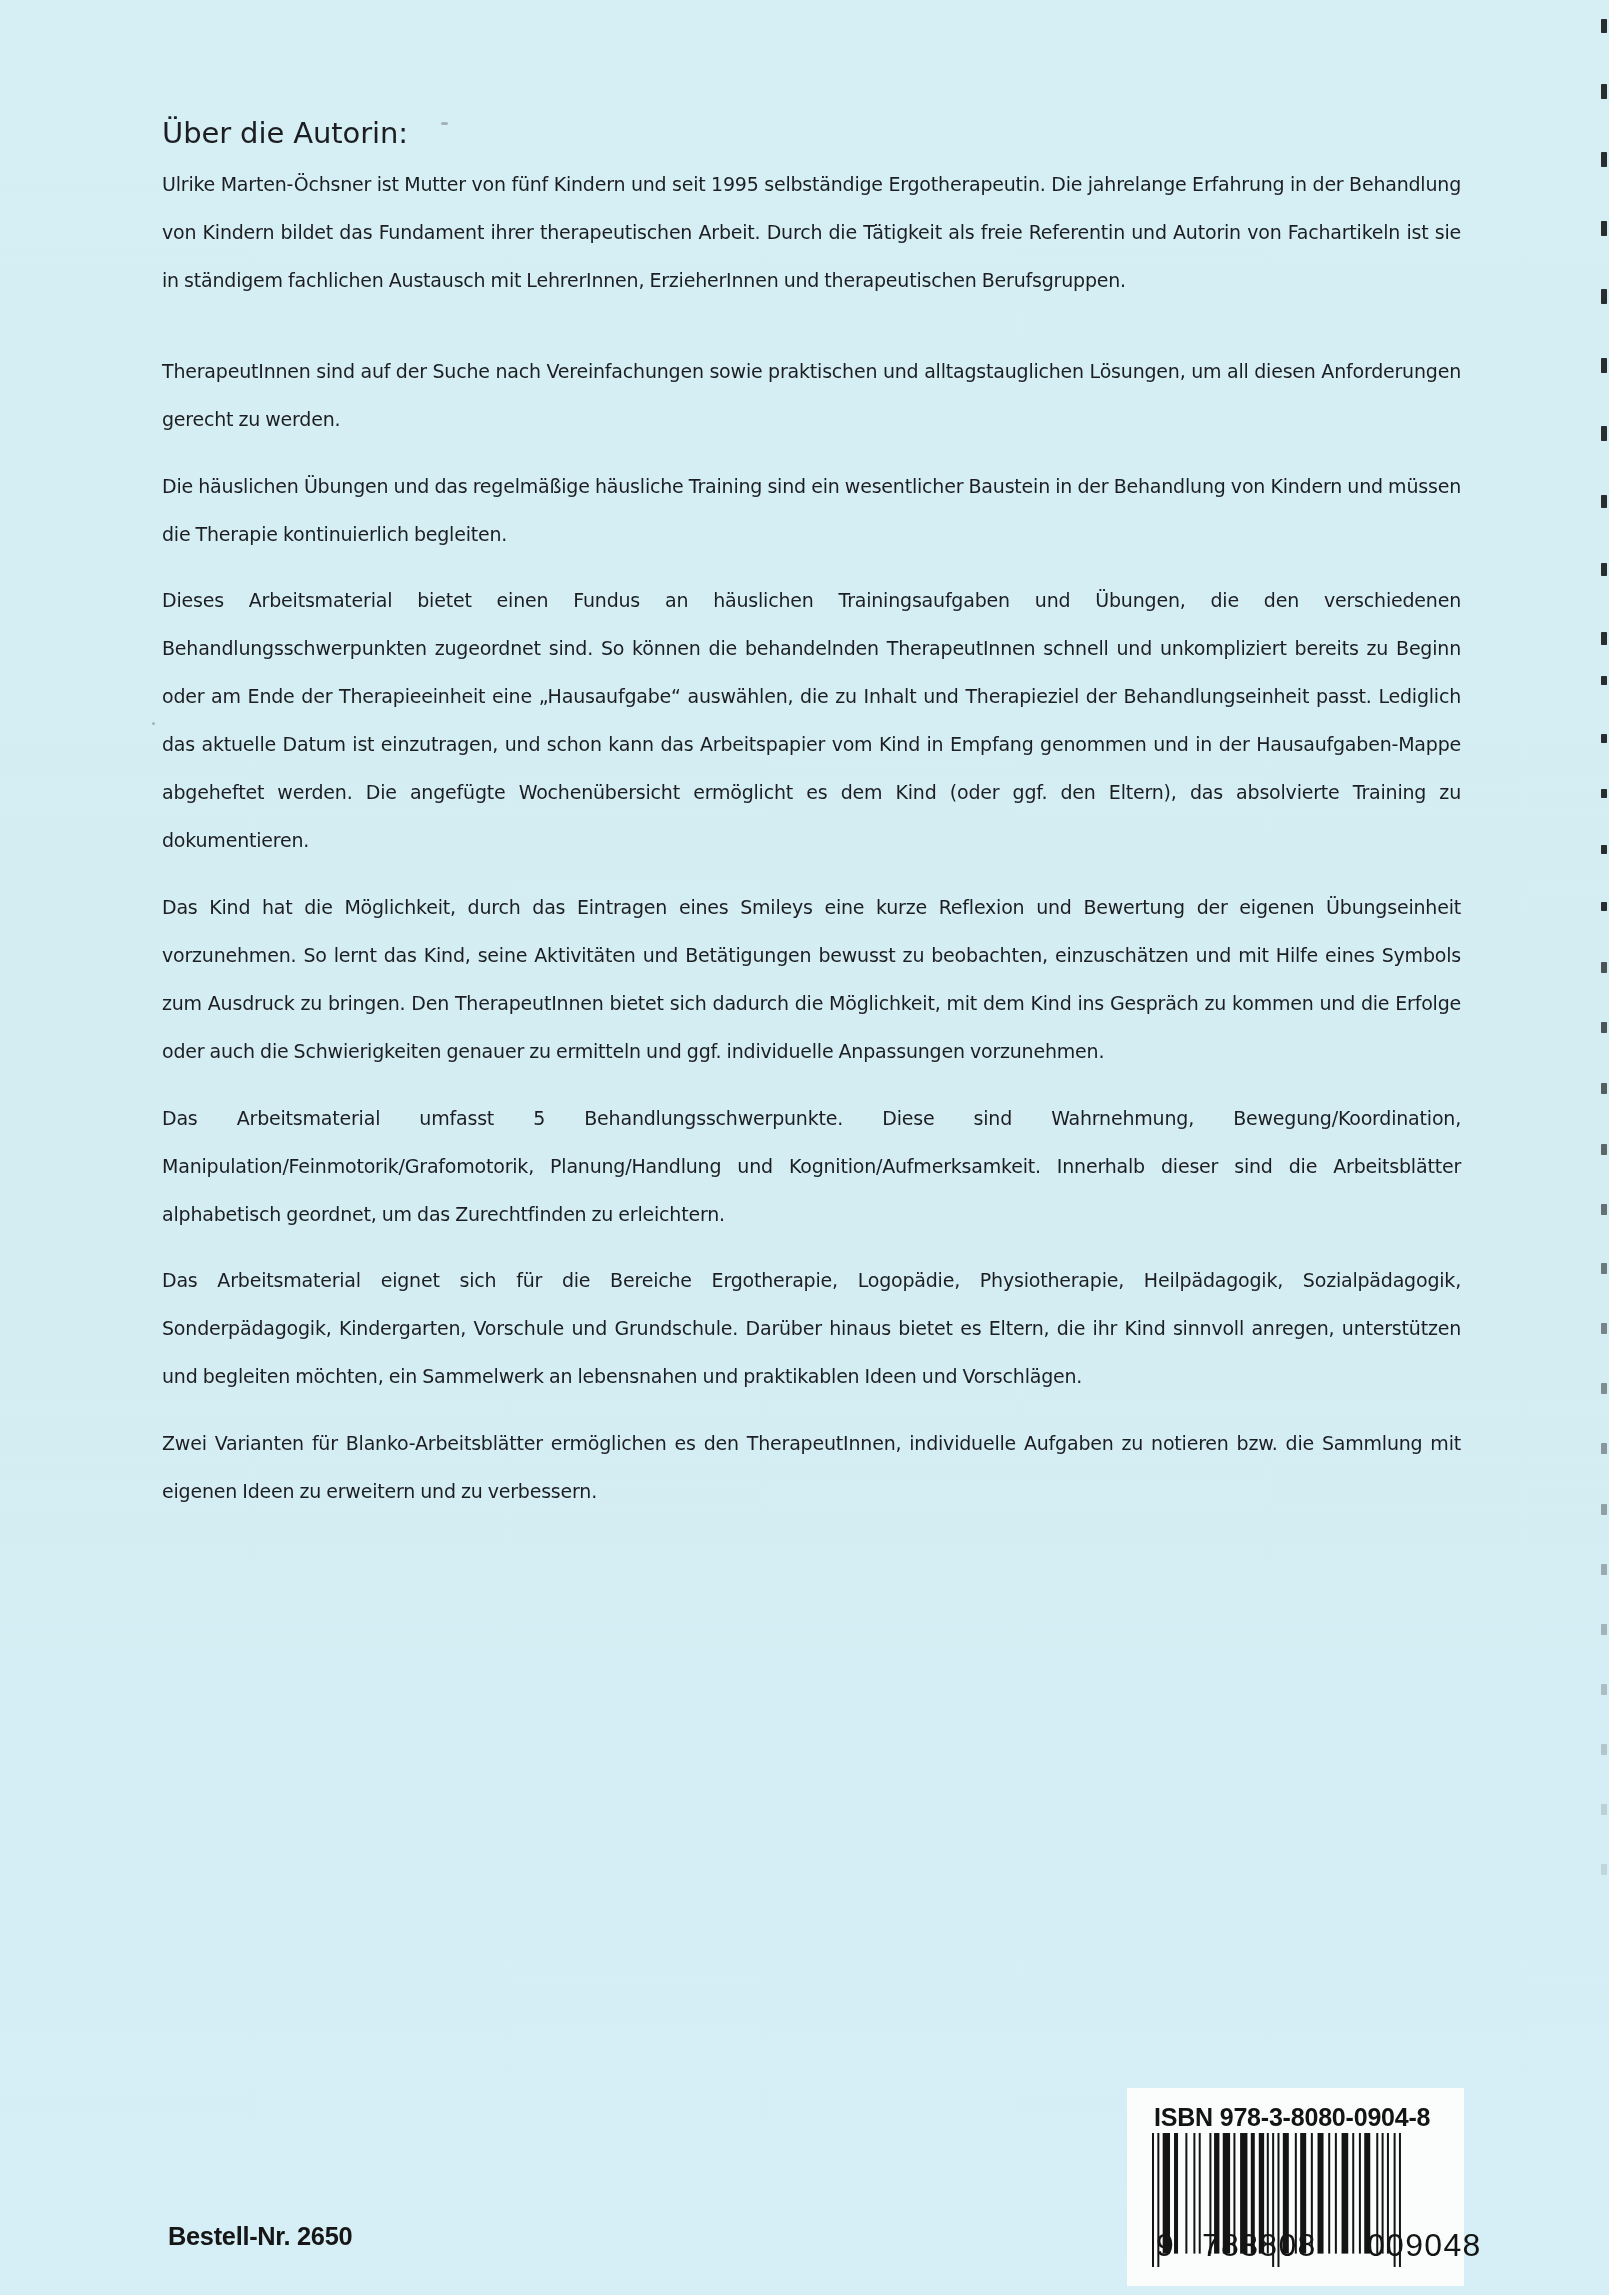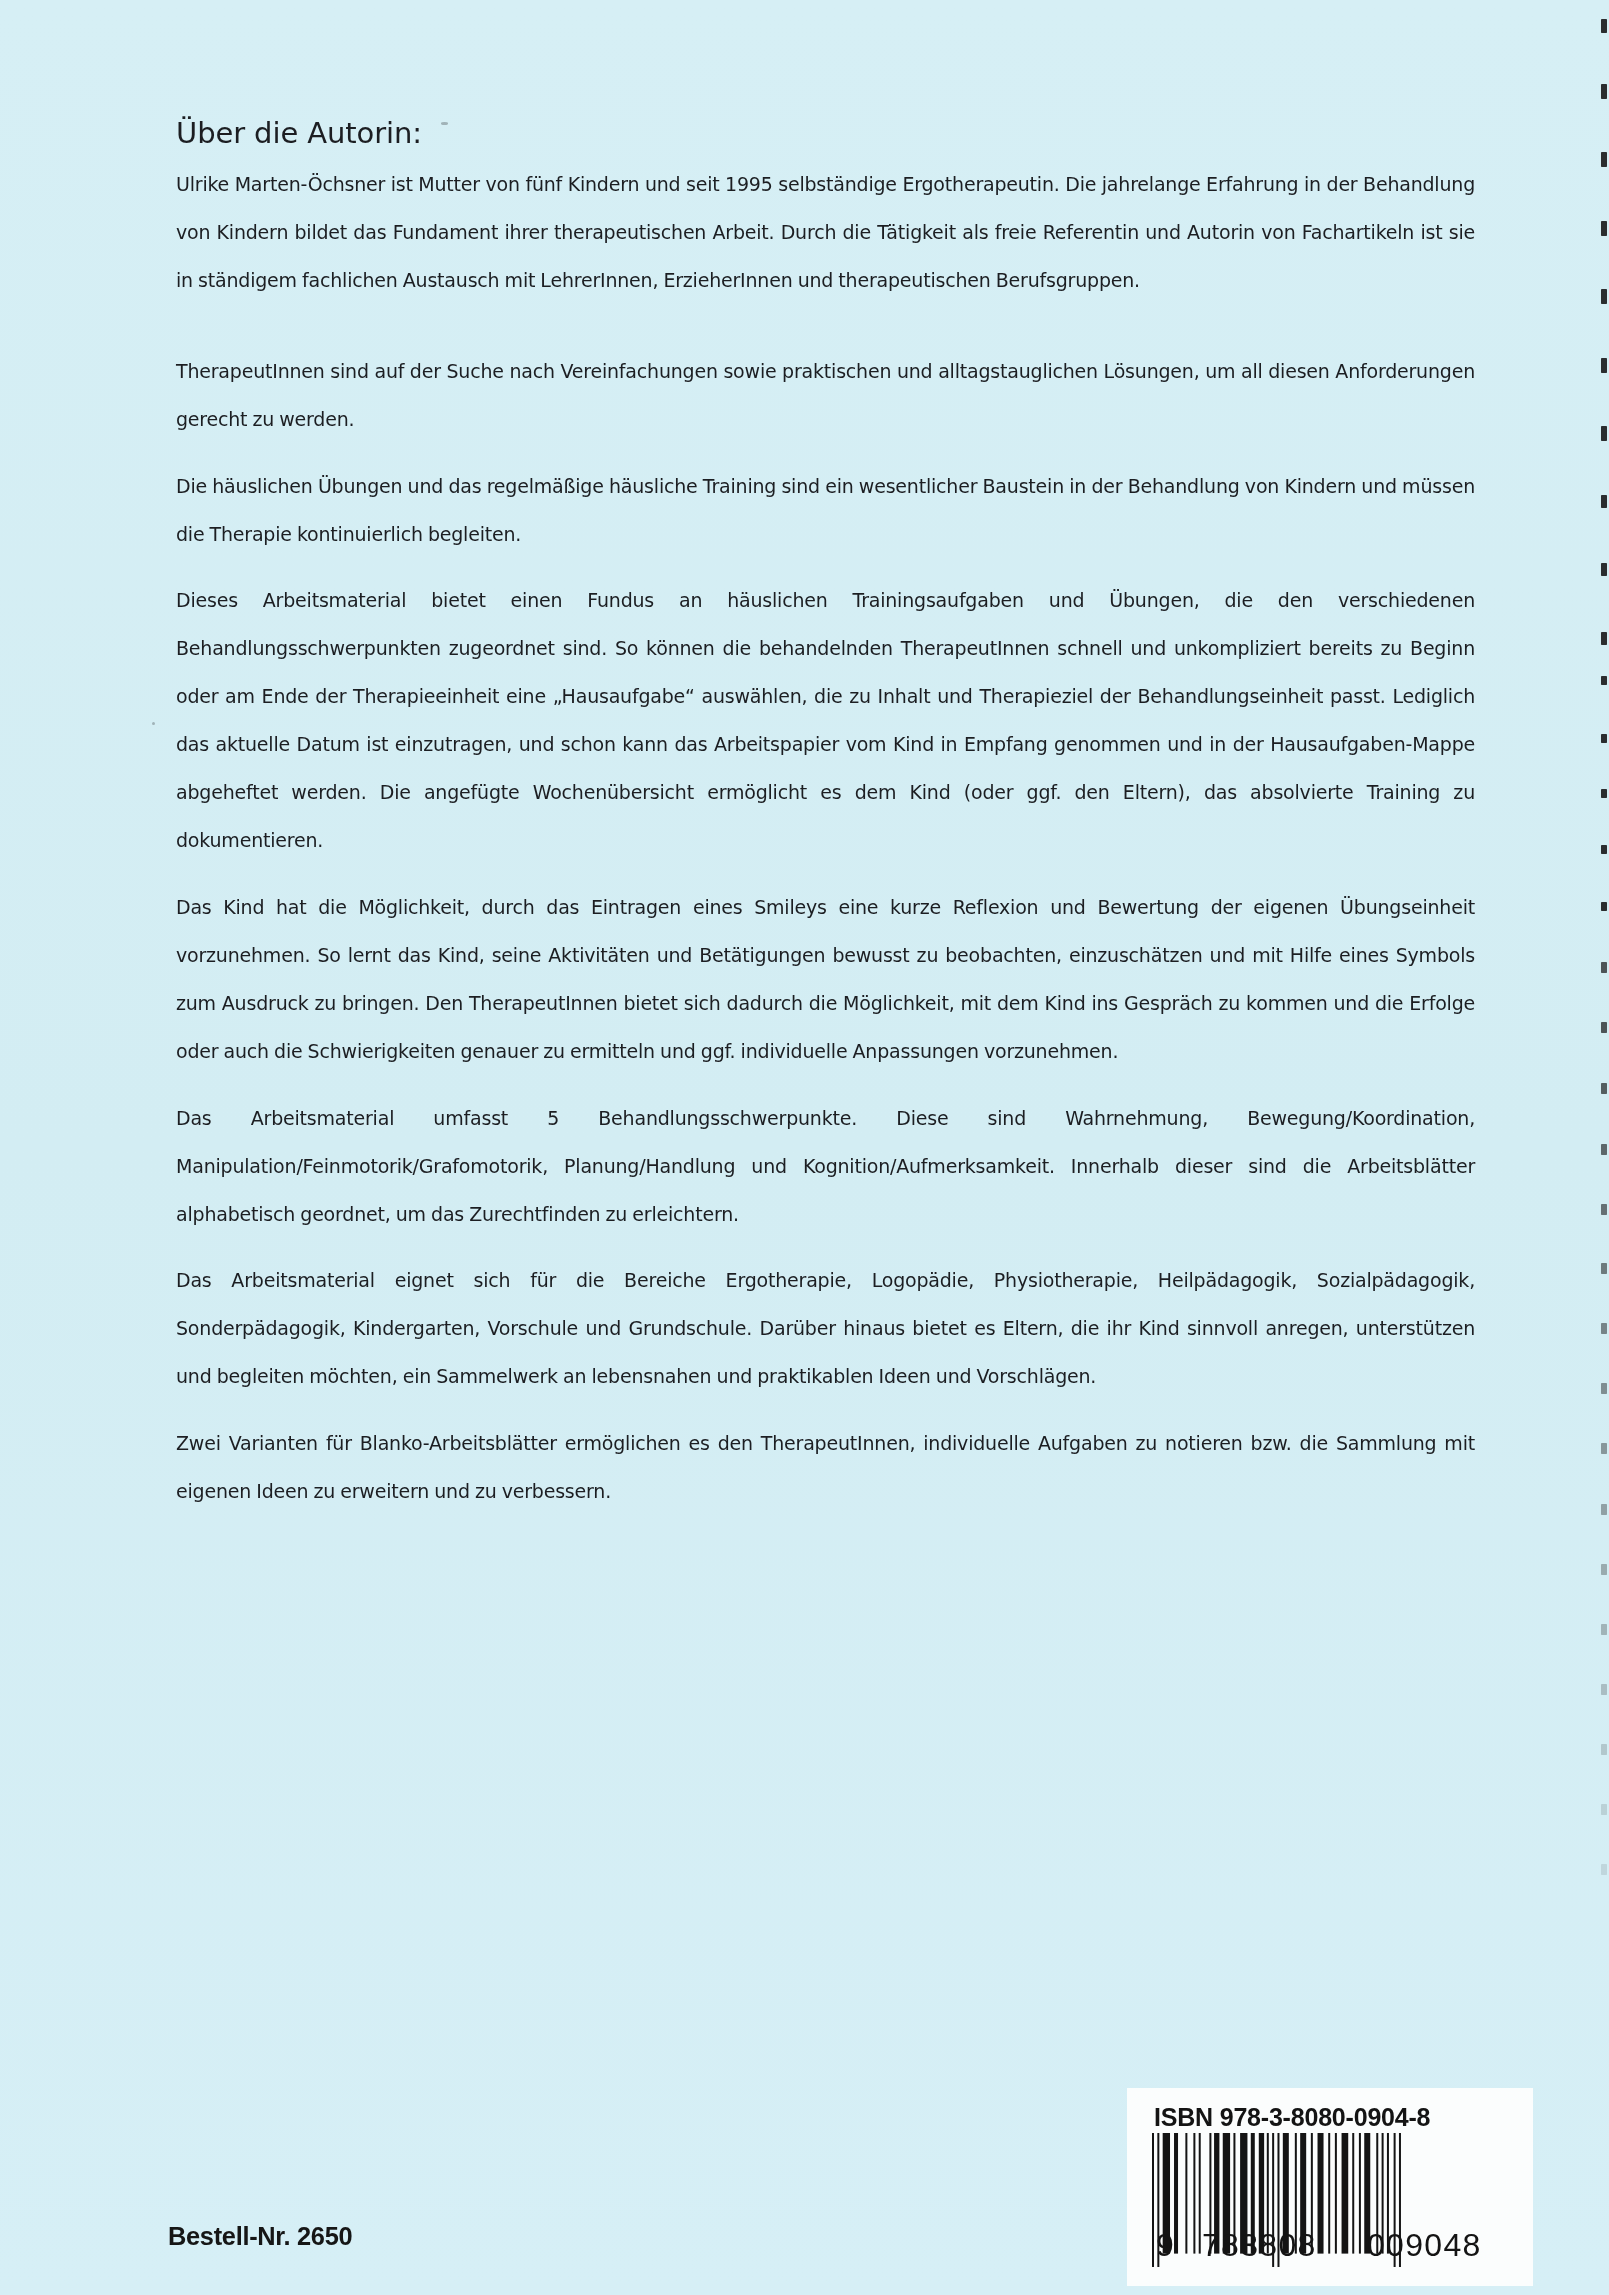--- a/index.html
+++ b/index.html
@@ -17,21 +17,21 @@
     }
     .page {
       position: absolute;
       left: 0; top: 0;
       width: 1610px;
       height: 2295px;
       background: linear-gradient(180deg, #d6eff5 0%, #d3edf3 50%, #d6eff6 100%);
     }
     .content {
       position: absolute;
-      left: 176px;
+      left: 162px;
       top: 112px;
       width: 1299px;
     }
     .section-heading {
       font-size: 29px;
       line-height: 43px;
       margin: 0 0 5.3px 0;
       font-weight: normal;
       letter-spacing: -0.1px;
     }
@@ -54,21 +54,21 @@
       font-family: "Liberation Sans", sans-serif;
       font-weight: bold;
       font-size: 25.4px;
       color: #161616;
       letter-spacing: -0.3px;
     }
     .isbn-box {
       position: absolute;
       left: 1127px;
       top: 2088px;
-      width: 406px;
+      width: 337px;
       height: 198px;
       background: #fbfdfd;
     }
     .isbn-label {
       position: absolute;
       left: 27px;
       top: 14.7px;
       font-family: "Liberation Sans", sans-serif;
       font-weight: bold;
       font-size: 25px;

